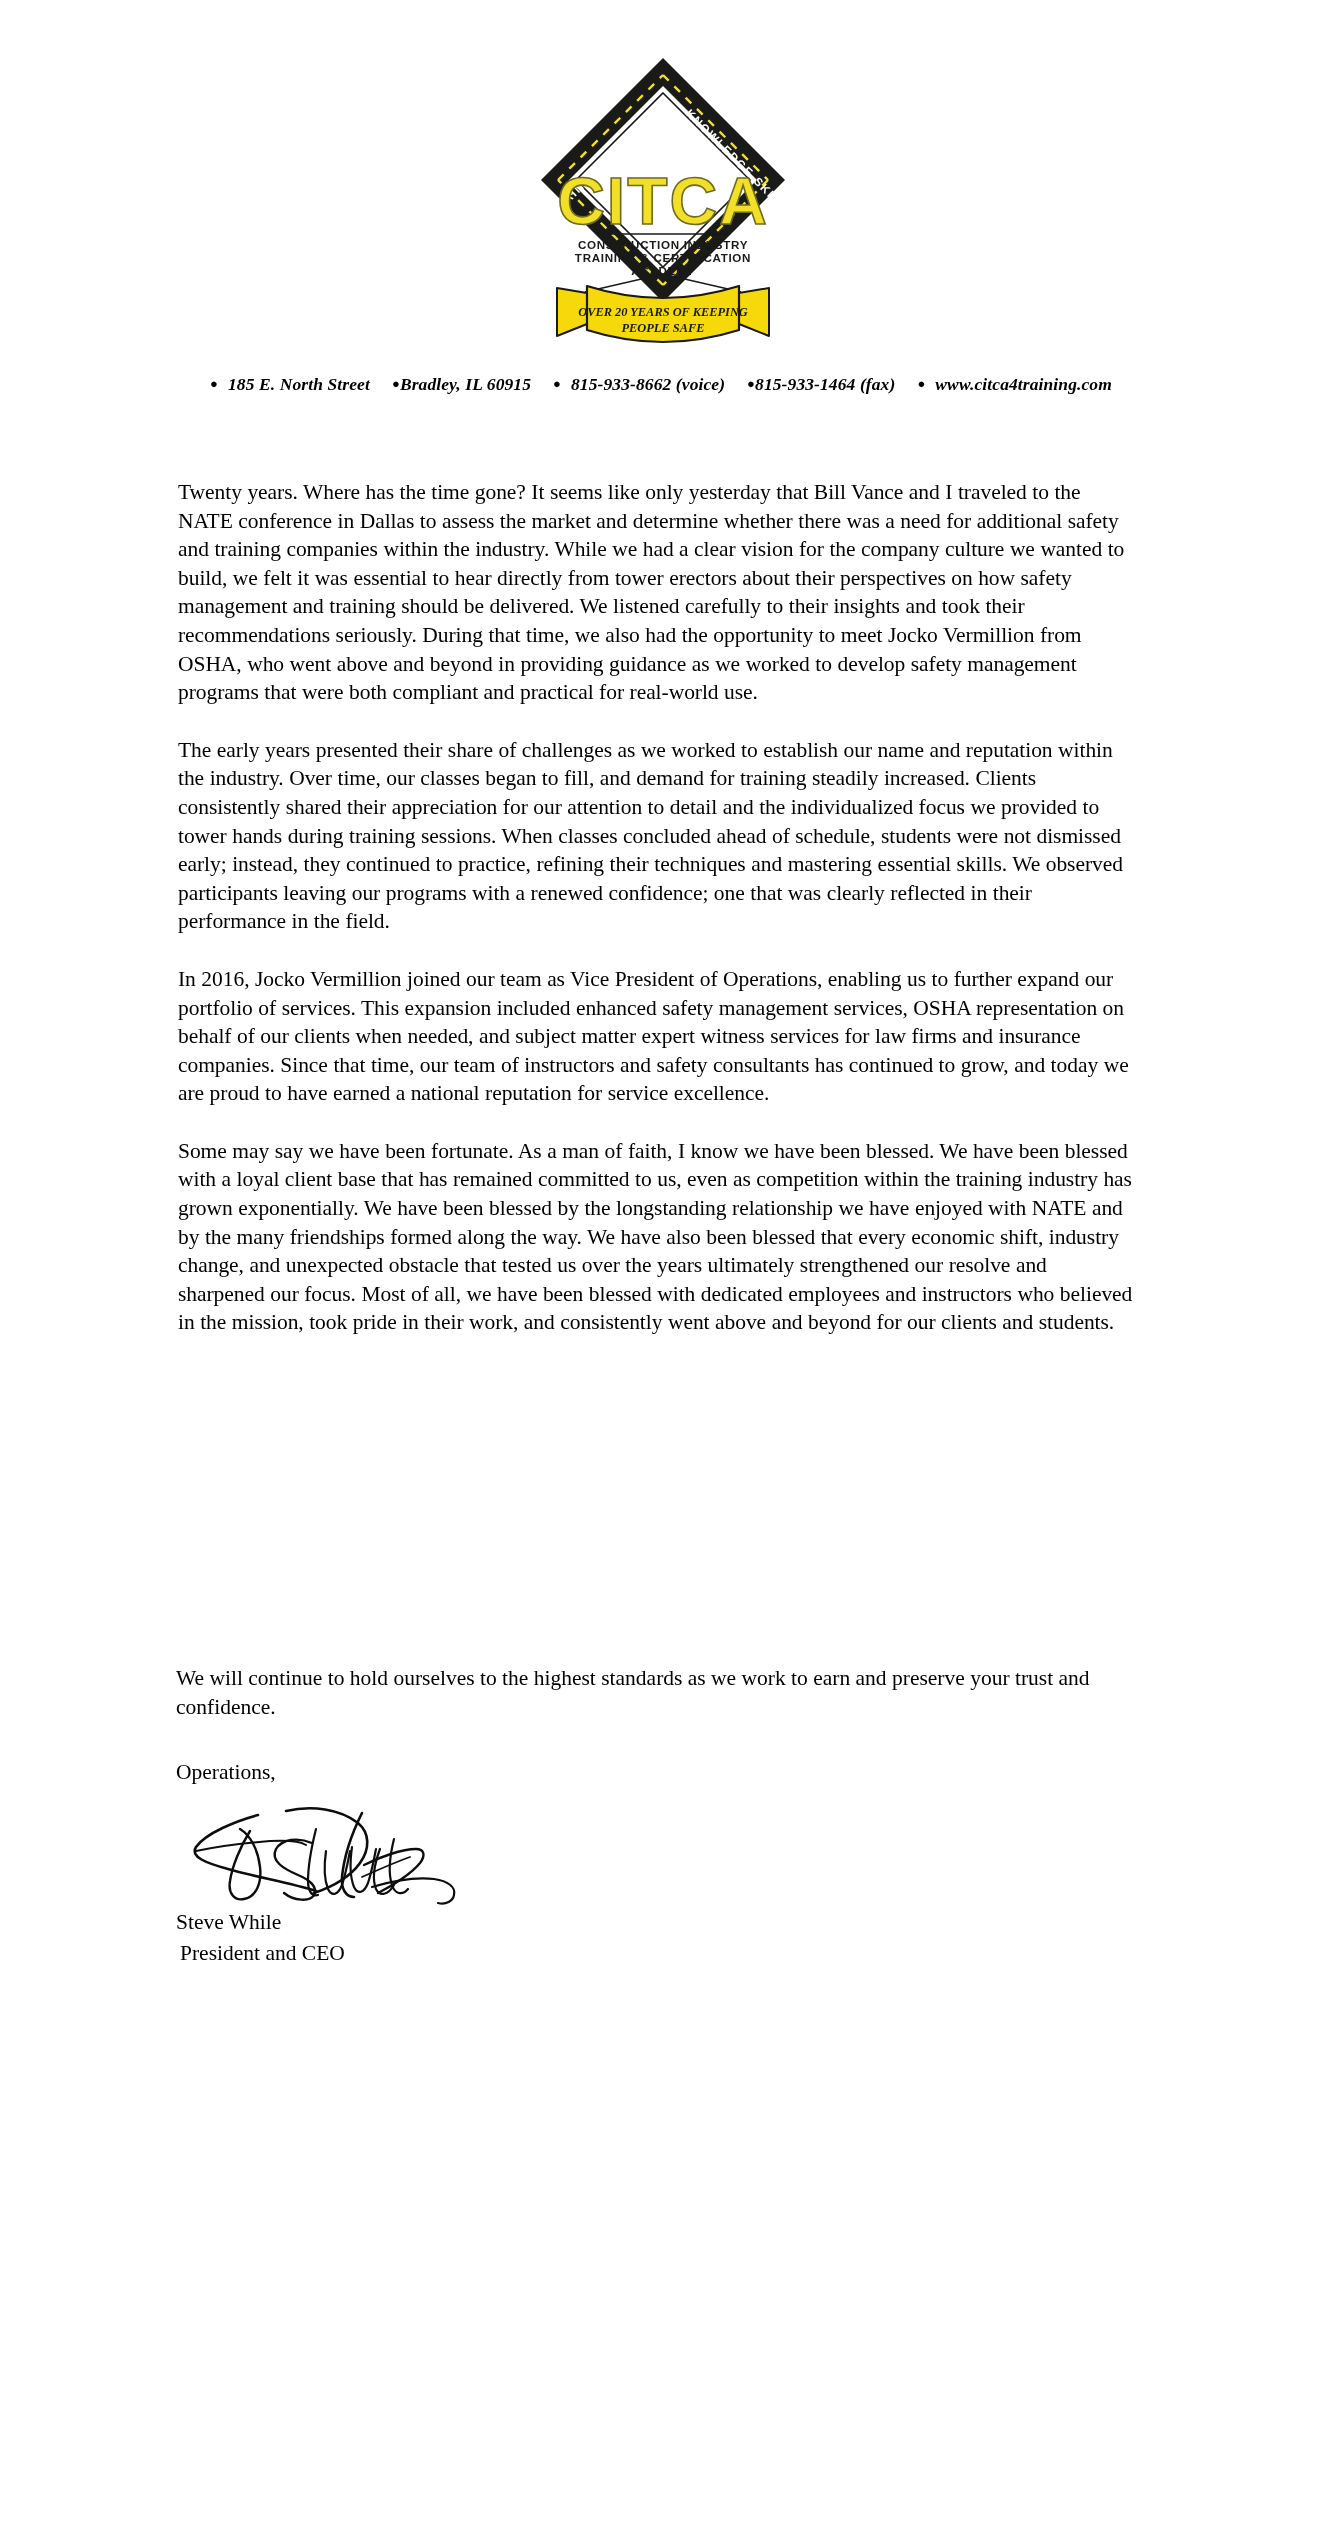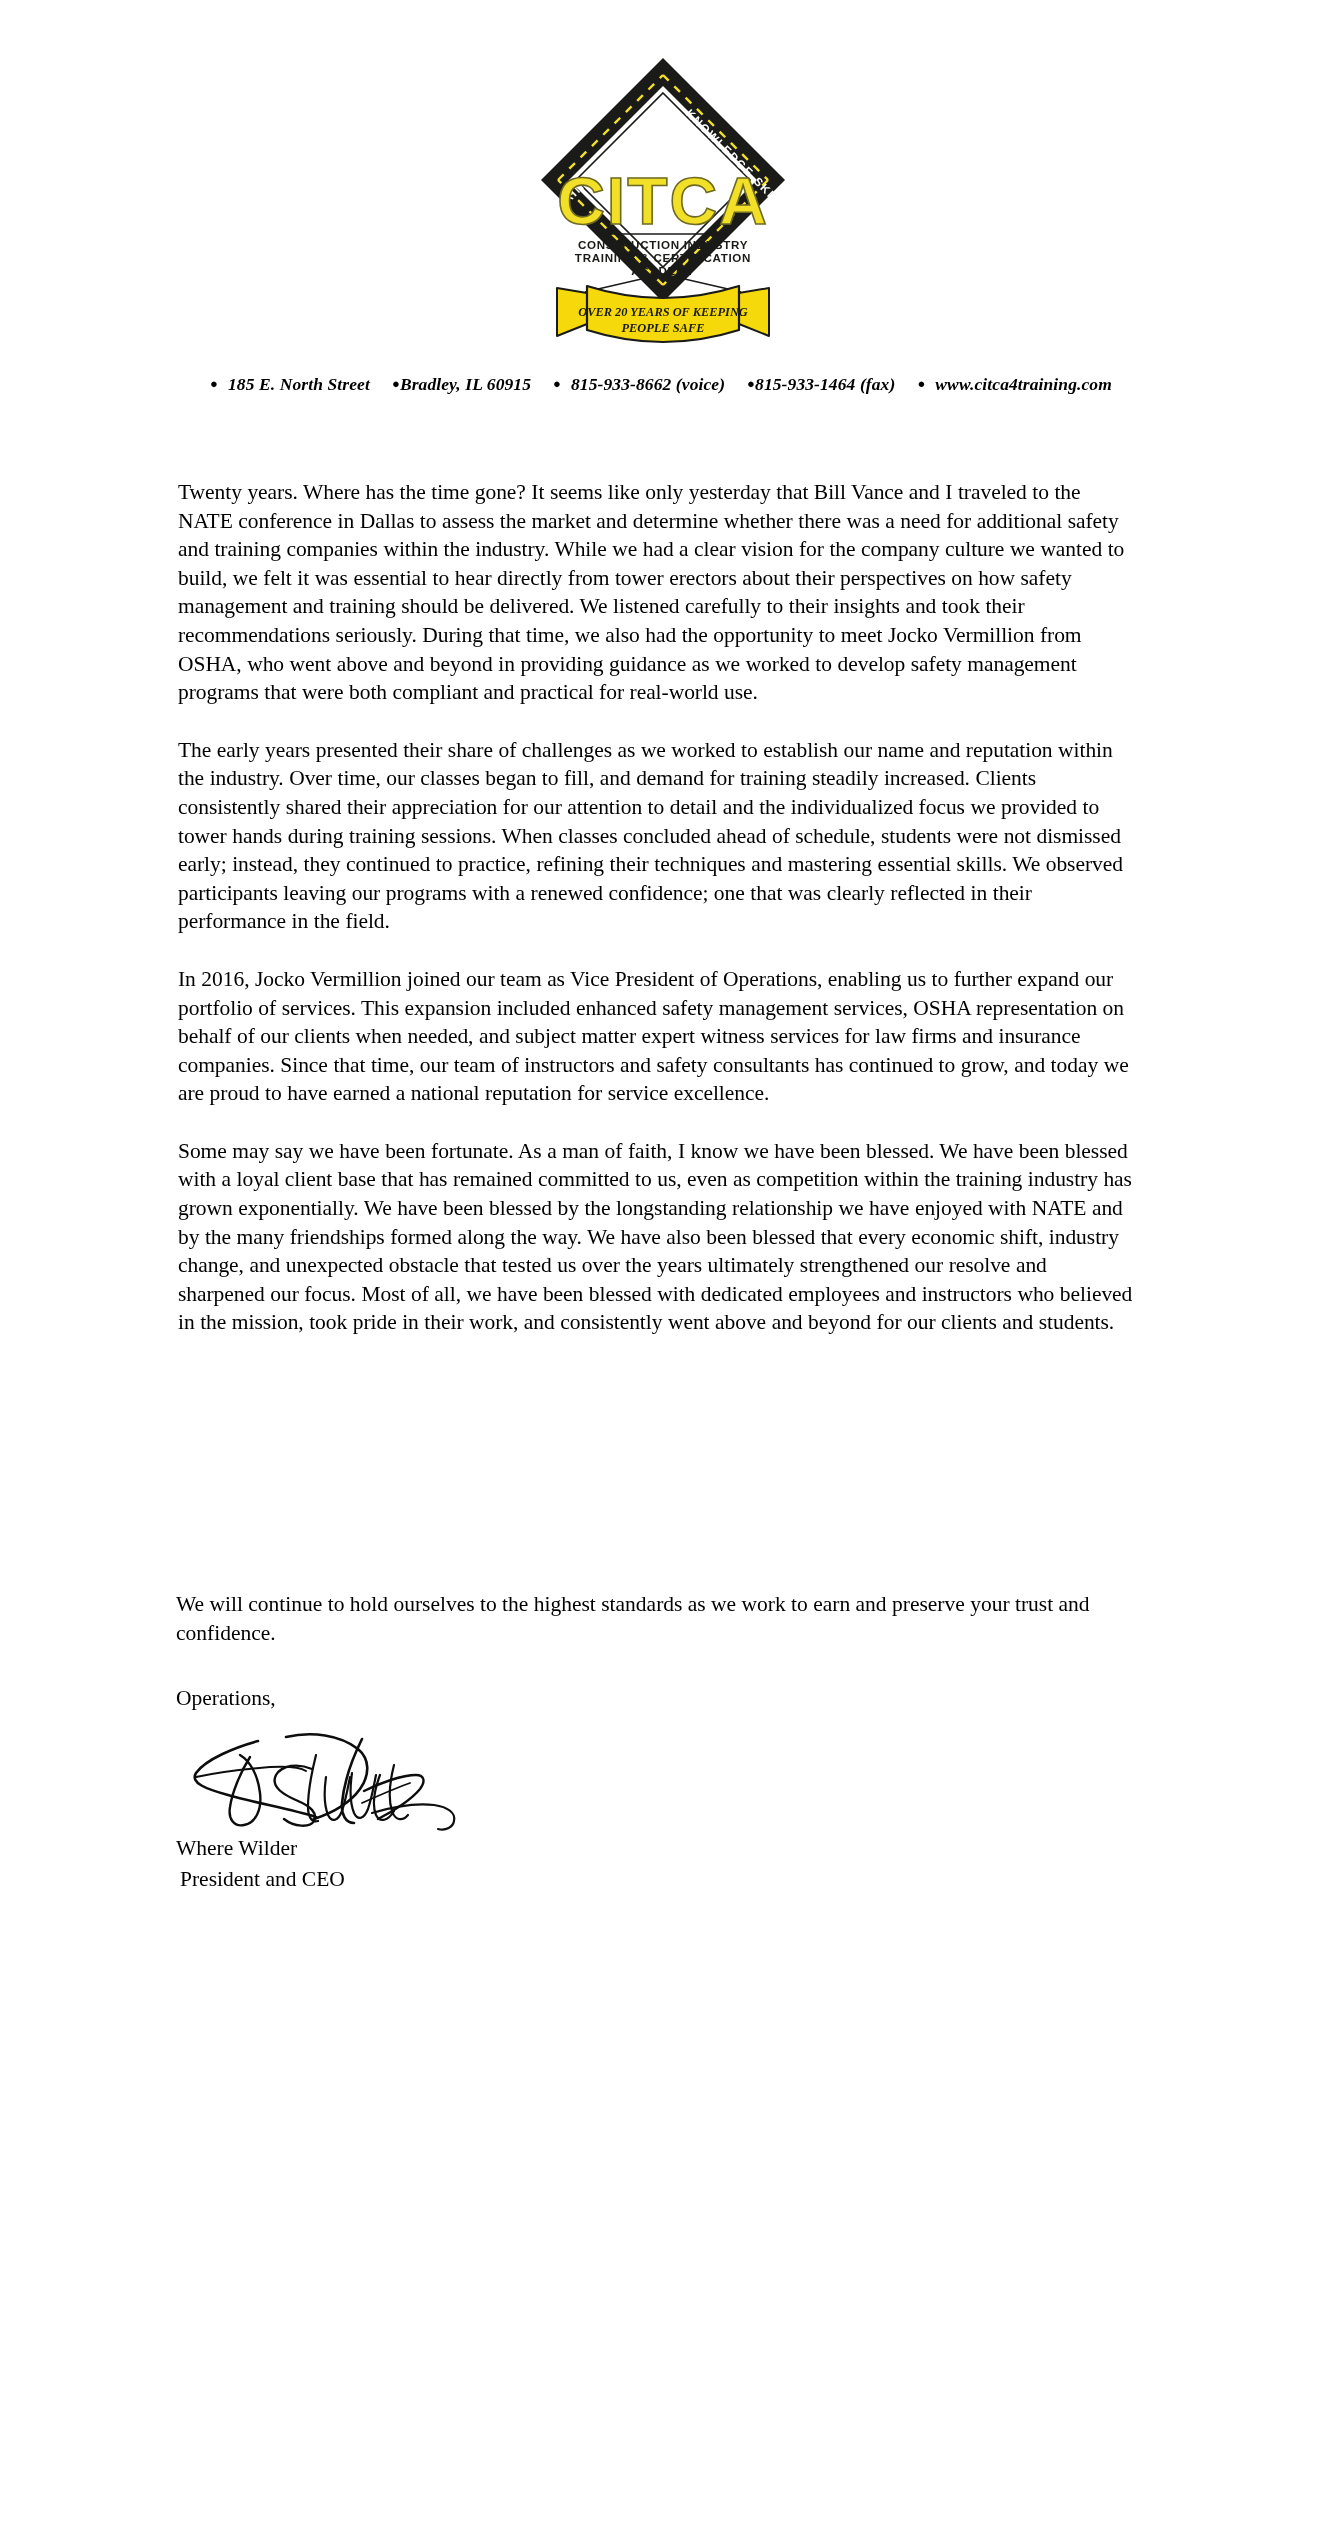--- a/index.html
+++ b/index.html
@@ -70,21 +70,21 @@
     text-align: left;
     margin: 0 0 29px 2px;
     letter-spacing: -0.05px;
     word-spacing: 0.2px;
   }
   .para:last-child { margin-bottom: 0; }
 
   .closing-block {
     position: absolute;
     left: 176px;
-    top: 1590px;
+    top: 1664px;
     width: 960px;
   }
   .closing-para {
     font-size: 21.5px;
     line-height: 28.6px;
     margin: 0;
   }
   .sincerely {
     font-size: 21.5px;
     line-height: 28.6px;
@@ -193,17 +193,17 @@
           <path d="M120,20 C146,14 174,18 192,32 C204,42 204,58 194,72 C184,86 166,96 148,102" stroke-width="2.6"></path>
           <path d="M214,58 C208,74 206,88 210,98 C214,106 222,104 228,94" stroke-width="2.2"></path>
           <path d="M198,74 C214,66 236,58 250,58 C258,58 260,64 254,72 C246,82 228,94 212,102" stroke-width="2.4"></path>
           <path d="M228,48 C224,64 222,82 226,94 C229,103 236,105 242,98" stroke-width="2.2"></path>
           <path d="M206,96 C226,90 250,86 268,88 C282,90 290,96 288,104 C287,110 280,114 272,112" stroke-width="2.2"></path>
           <path d="M196,86 C214,78 232,70 244,66" stroke-width="1.8"></path>
         </g>
       </svg>
     </div>
 
-    <p class="signer-name">Where Wilder</p>
+    <p class="signer-name">Steve While</p>
     <p class="signer-title">President and CEO</p>
   </div>
 
 </div>
 
 </body></html>

